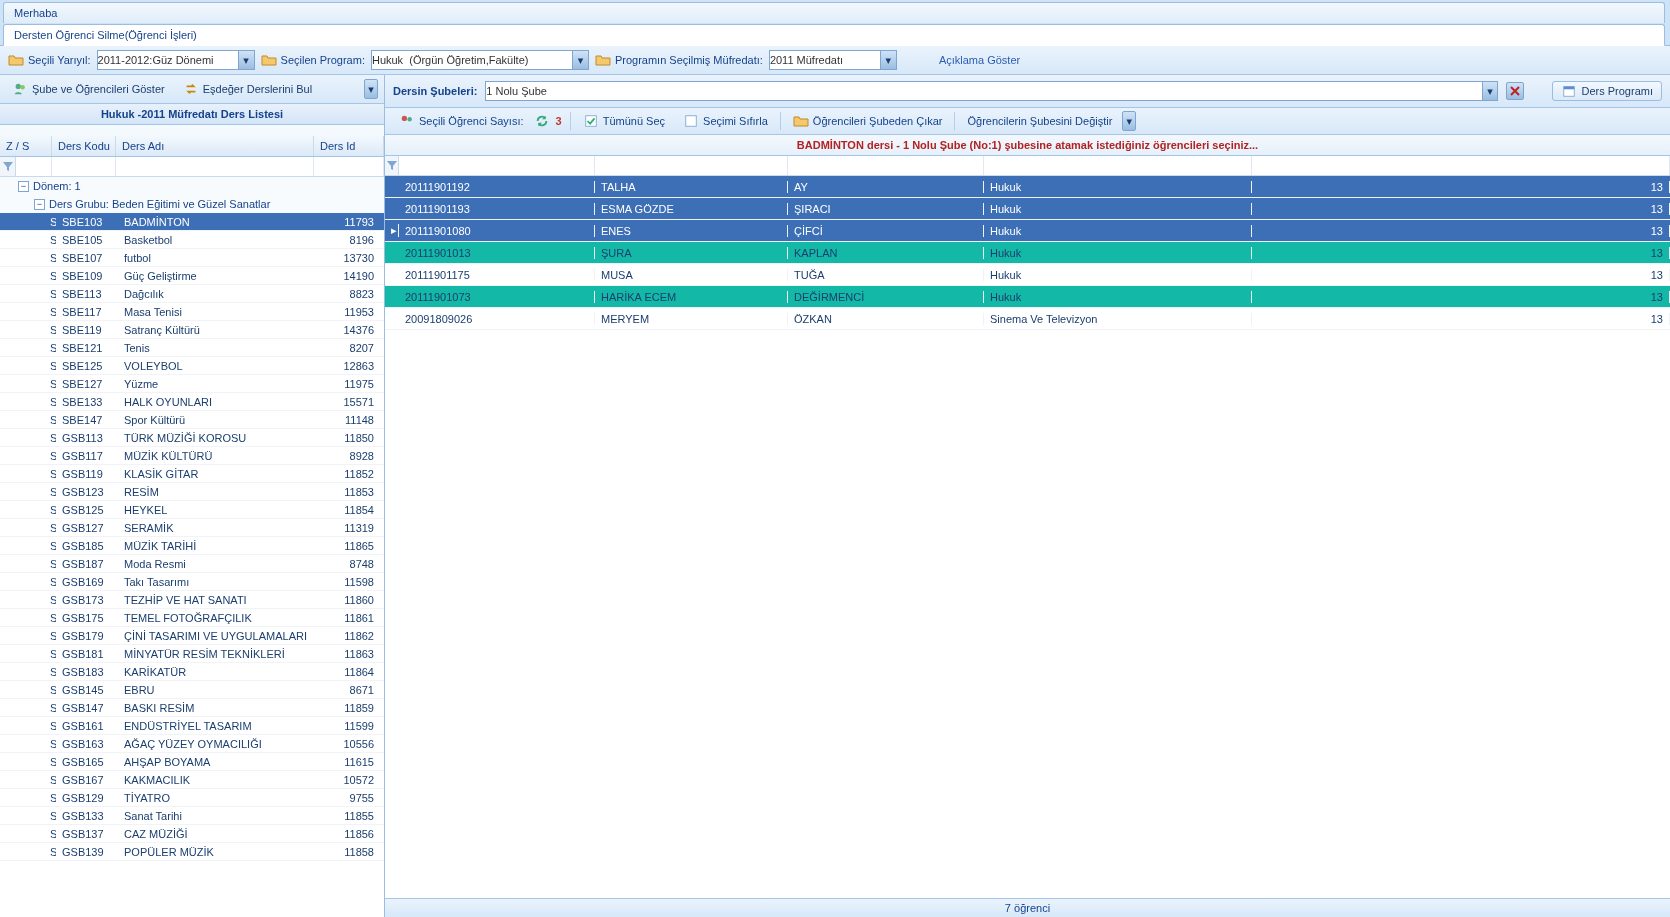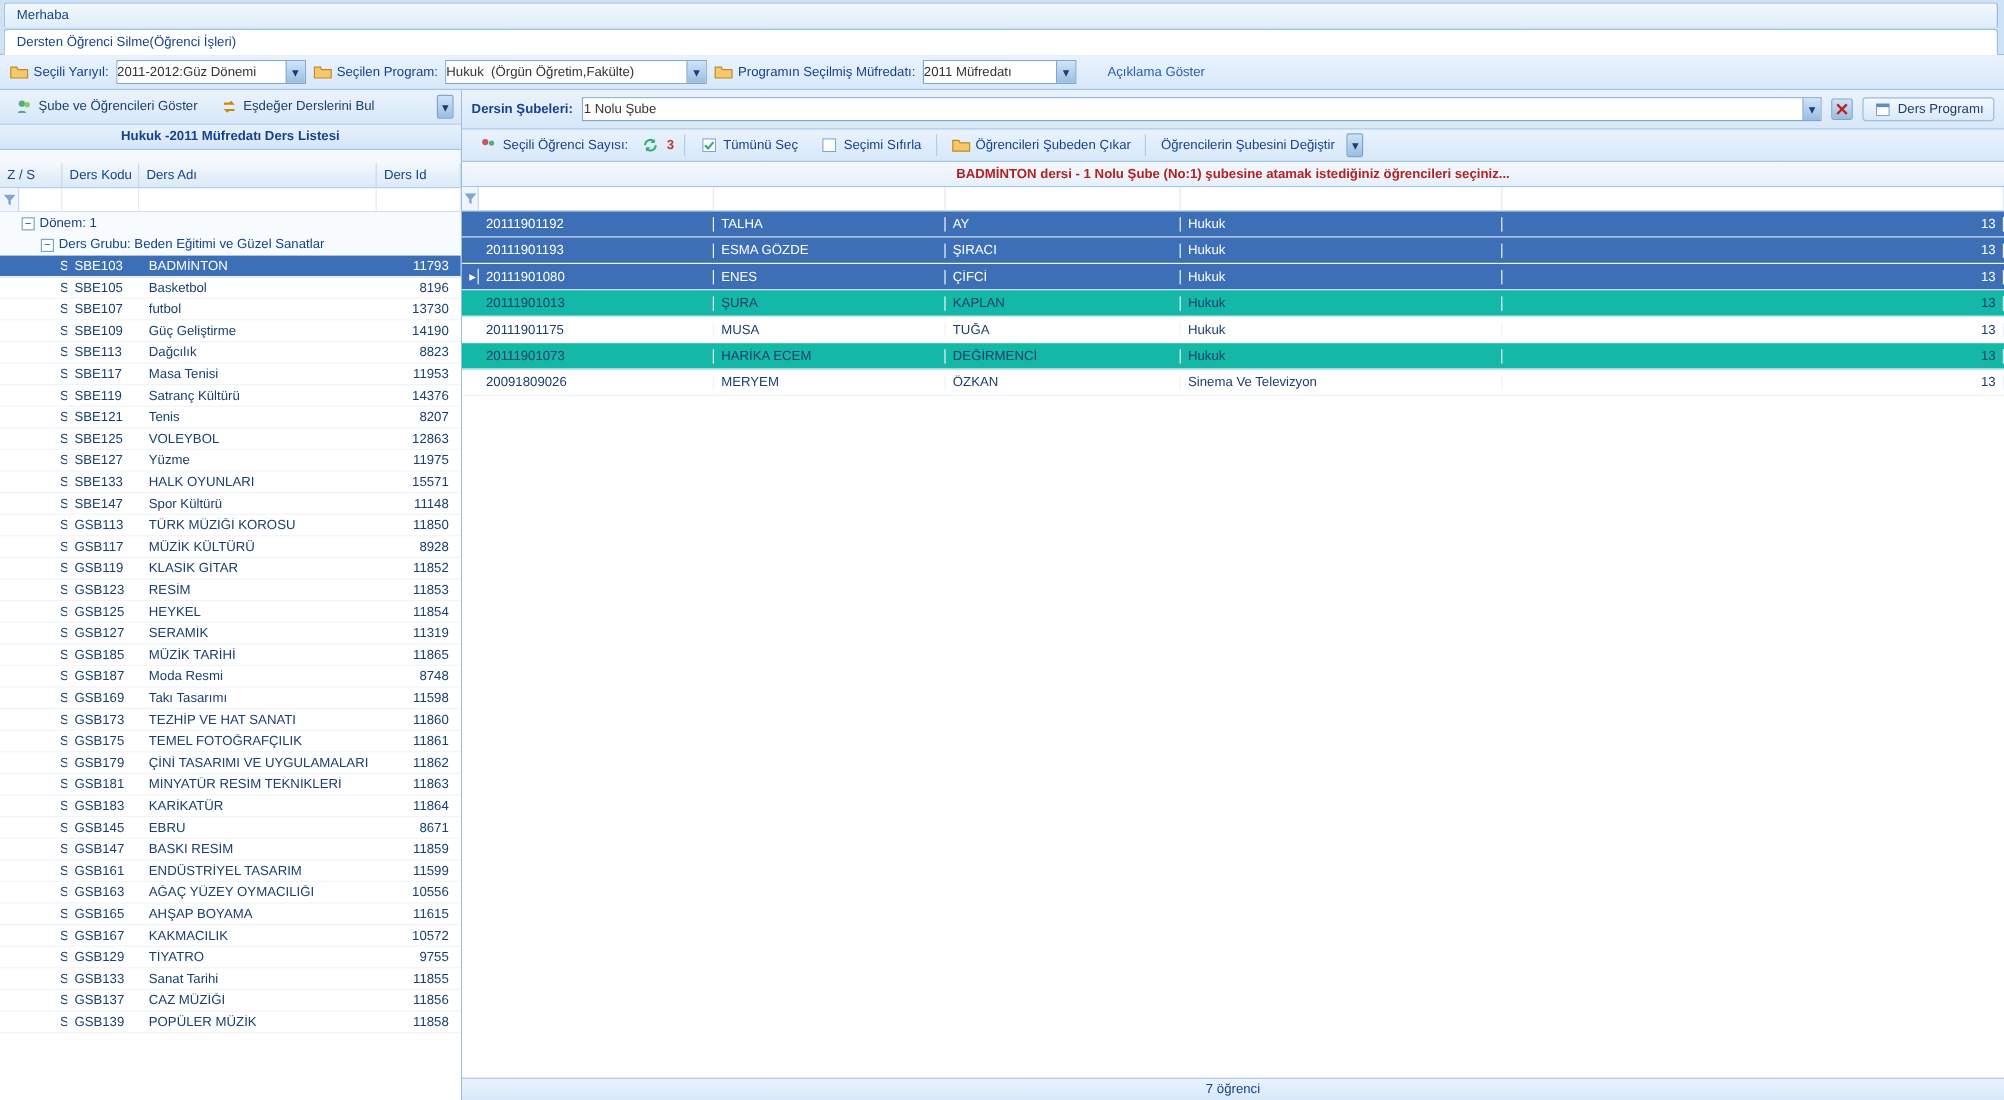--- a/index.html
+++ b/index.html
@@ -51,21 +51,21 @@
 .c-zs { width: 42px; padding-left: 50px !important; }
 .c-kod { width: 62px; }
 .c-ad { flex: 1; }
 .c-id { width: 60px; text-align: right; padding-right: 10px !important; }
 
 
 .right-strip { display: flex; align-items: center; gap: 8px; padding: 6px 8px; background: linear-gradient(#eaf3fc,#d7e8f9); border-bottom: 1px solid #a5c5e7; }
 .right-strip .lbl-bold { font-weight: bold; color: #15428b; }
 .right-strip .combo { flex: 1; }
 .sq-btn { width: 18px; height: 18px; background: linear-gradient(#cfe3f7,#9bbde0); border: 1px solid #7ea6d0; border-radius: 2px; display:flex;align-items:center;justify-content:center;cursor:pointer; }
-.pill-btn { background: linear-gradient(#f3f8fd,#dbe9f8); border: 1px solid #9bbde0; border-radius: 3px; padding: 2px 8px; cursor: pointer; display:flex;align-items:center;gap:4px;}
+.pill-btn { background: linear-gradient(#f3f8fd,#dbe9f8); border: 1px solid #9bbde0; border-radius: 3px; padding: 2px 8px; cursor: pointer; display:flex;align-items:center;gap:4px;margin-left:20px;}
 
 
 .right-tools { display: flex; align-items: center; gap: 2px; padding: 3px 6px; background: linear-gradient(#eaf3fc,#d7e8f9); border-bottom: 1px solid #a5c5e7; flex-wrap:nowrap; }
 .right-tools .tool { display: flex; align-items: center; gap: 4px; padding: 2px 8px; cursor: pointer; color: #15428b; border-radius:3px; }
 .right-tools .sep { width: 1px; height: 18px; background: #b5cde6; margin: 0 2px; }
 .right-tools .num { font-weight: bold; color: #c0392b; padding: 0 4px; }
 
 .instruction { text-align: center; font-weight: bold; color: #b22222; padding: 4px; background: linear-gradient(#f3f8fd,#e6f0fa); border-bottom: 1px solid #a5c5e7; }
 
 
@@ -128,21 +128,21 @@
         <span class="folder-icon"><svg viewBox="0 0 16 14">
             <path fill="#f5c96b" stroke="#c08a2a" d="M1 3h5l1 2h8v7H1z"></path>
           </svg></span>
         <span>Programın Seçilmiş Müfredatı:</span>
       </span>
     <span class="combo">
         <input style="width: 110px;" value="2011 Müfredatı">
         <span class="arrow">▾</span>
       </span>
 
-    <span class="link" style="margin-left:20px">Açıklama Göster</span>
+    <span class="link" style="margin-left:36px">Açıklama Göster</span>
   </div>
 
   <div class="main">
 
     <div class="left-pane">
       <div class="sub-toolbar">
         <span class="btn">
             <span class="icon-sm"><svg viewBox="0 0 16 16">
                 <circle cx="6" cy="5" r="3" fill="#5a8"></circle>
                 <circle cx="11" cy="6" r="2.5" fill="#8c5"></circle>

